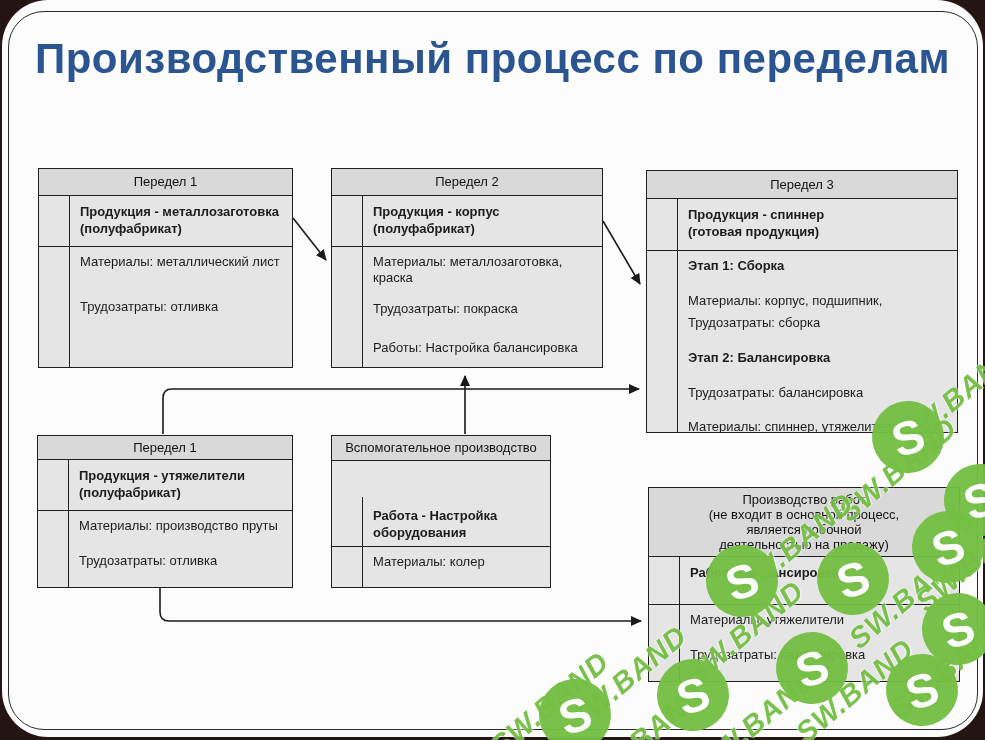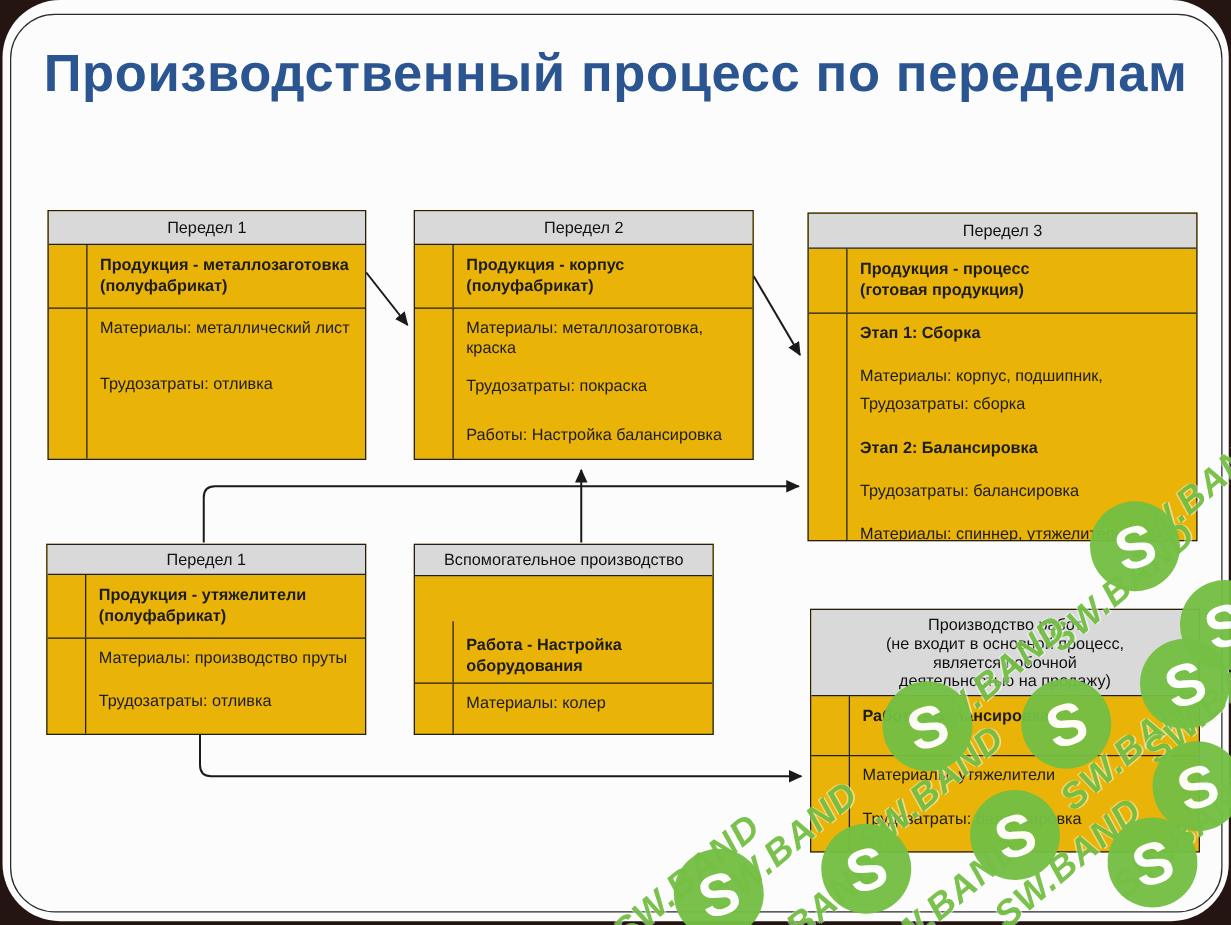--- a/index.html
+++ b/index.html
@@ -18,21 +18,21 @@
     position:absolute;left:8px;top:11px;width:968px;height:717px;
     border:1.5px solid #2a2a2a;border-radius:36px;
   }
   .title{
     position:absolute;left:0;top:30px;width:985px;text-align:center;
     font-size:42px;line-height:58px;font-weight:700;letter-spacing:.5px;
     color:#2a5590;
   }
   
   .pbox{
-    position:absolute;background:#eab308;border:1.5px solid #1f1f1f;
+    position:absolute;background:#e5e5e5;border:1.5px solid #1f1f1f;
     box-sizing:border-box;color:#1c1c1c;font-size:13px;
     display:flex;flex-direction:column;overflow:hidden;
   }
   .hdr{
     background:#d9d9d9;border-bottom:1.5px solid #1f1f1f;
     text-align:center;font-size:13px;color:#111;
     display:flex;flex-direction:column;justify-content:center;
     line-height:15.5px;flex:0 0 auto;box-sizing:border-box;padding:2px 4px;
   }
   .row{display:flex;flex:0 0 auto;box-sizing:border-box;}
@@ -126,21 +126,21 @@
     </div>
   </div>
 
   <div class="pbox" style="left:646px;top:170px;width:312px;height:263px;">
     <div class="hdr" style="height:28px;">
         <div>Передел  3</div>
       </div>
     <div class="row prod" style="height:52px;">
       <div class="strip"></div>
       <div class="cell prod-cell">
-          <div>Продукция - процесс</div>
+          <div>Продукция - спиннер</div>
           <div>(готовая продукция)</div>
         </div>
     </div>
     <div class="row body">
       <div class="strip"></div>
       <div class="cell body-cell">
           <div class="line b">Этап 1: Сборка</div>
           <div class="line" style="margin-top: 19px;">Материалы: корпус, подшипник,</div>
           <div class="line" style="margin-top: 6px;">Трудозатраты: сборка</div>
           <div class="line b" style="margin-top: 19px;">Этап 2: Балансировка</div>
@@ -163,21 +163,21 @@
     </div>
     <div class="row body">
       <div class="strip"></div>
       <div class="cell body-cell">
           <div class="line">Материалы: производство пруты</div>
           <div class="line" style="margin-top: 19px;">Трудозатраты: отливка</div>
         </div>
     </div>
   </div>
 
-  <div class="pbox" style="left:331px;top:435px;width:240px;height:153px;">
+  <div class="pbox" style="left:331px;top:435px;width:220px;height:153px;">
     <div class="hdr" style="height:25px;">
         <div>Вспомогательное производство</div>
       </div>
     <div class="row prod" style="height:50px;margin-top:36px;">
       <div class="strip"></div>
       <div class="cell prod-cell" style="padding-top:10px;">
           <div>Работа - Настройка оборудования</div>
         </div>
     </div>
     <div class="row body">

